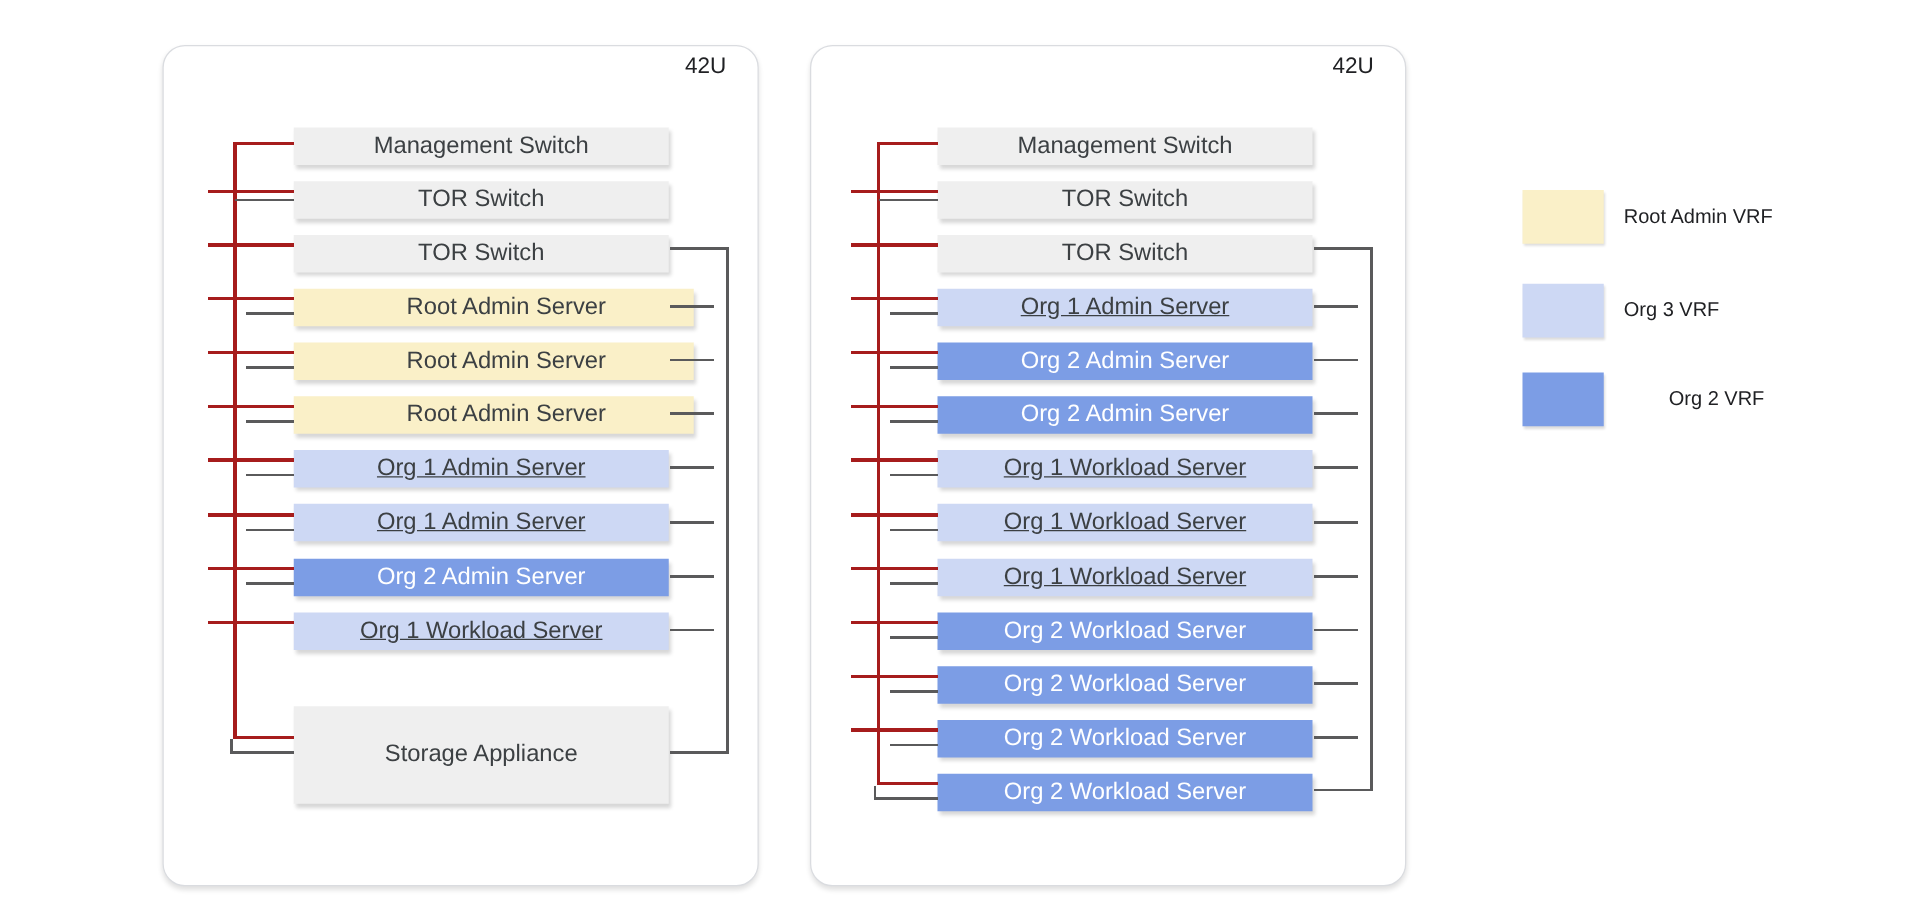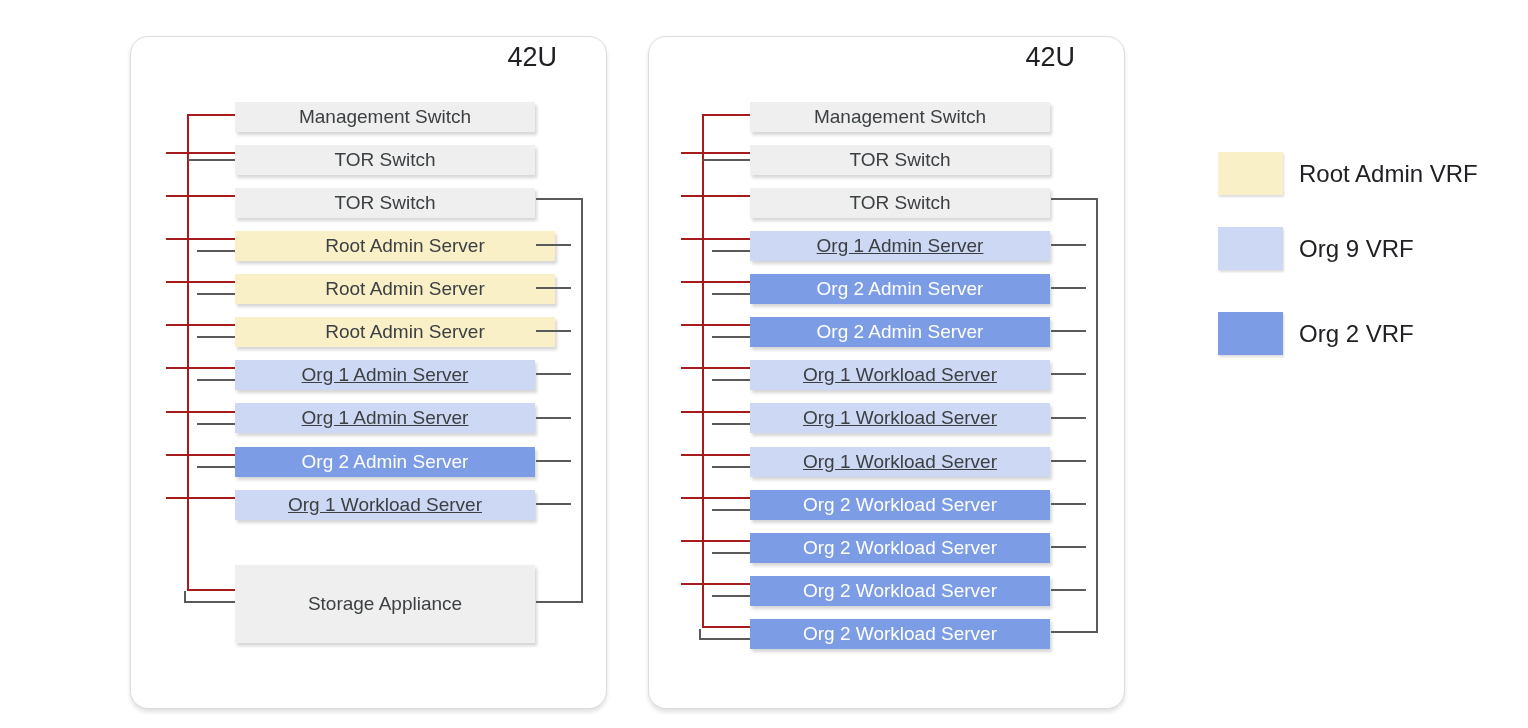--- a/index.html
+++ b/index.html
@@ -5,21 +5,21 @@
   html,body{margin:0;padding:0;background:#ffffff;}
   body{font-family:"Liberation Sans",sans-serif;color:var(--text,#3C4043);}
   .stage{position:relative;width:1528px;height:728px;background:#ffffff;overflow:hidden;}
 
   
   .rack{position:absolute;top:36px;width:477px;height:673px;background:#ffffff;
         border:1.5px solid var(--rack-border,#DADCE0);border-radius:18px;
         box-shadow:0 3px 4px rgba(0,0,0,0.12);box-sizing:border-box;}
   .rack-left{left:130px;}
   .rack-right{left:648px;}
-  .rack-label{position:absolute;top:5px;right:49px;font-size:27px;color:#202124;}
+  .rack-label{position:absolute;top:5px;right:25px;font-size:18px;color:#202124;}
 
   
   .unit{position:absolute;width:300px;height:30px;line-height:30px;text-align:center;
         font-size:19px;color:var(--text,#3C4043);
         box-shadow:2px 3px 3px rgba(0,0,0,0.16);}
   .rack-left .unit{left:104px;}
   .rack-right .unit{left:101px;}
   .u-switch{background:var(--switch-gray,#EFEFEF);}
   .u-root{background:var(--root-admin,#FAF0C8);padding-left:20px;}
   .u-org1{background:var(--org1,#CDD8F4);text-decoration:underline;}
@@ -29,23 +29,23 @@
   
   svg.wires{position:absolute;left:0;top:0;pointer-events:none;}
   .red-line{stroke:var(--mgmt-red,#A61C1C);stroke-width:2.5;fill:none;}
   .gray-line{stroke:var(--data-gray,#5A5A5B);stroke-width:2.2;fill:none;}
 
   
   .legend{position:absolute;left:1218px;top:152px;width:300px;}
   .legend-item{position:absolute;left:0;display:flex;align-items:center;height:43px;}
   .legend-item.li-0{top:0;}
   .legend-item.li-1{top:75px;}
-  .legend-item.li-2{top:160px;}
+  .legend-item.li-2{top:146px;gap:36px;}
   .legend-swatch{width:65px;height:43px;box-shadow:1px 2px 2px rgba(0,0,0,0.14);}
-  .legend-label{margin-left:16px;font-size:24px;color:#202124;white-space:nowrap;}
+  .legend-label{margin-left:16px;font-size:16px;color:#202124;white-space:nowrap;}
 </style>
 </head>
 <body>
 
 <div class="stage">
 
   <div class="rack rack-left">
     <div class="rack-label">42U</div>
     <div class="unit u-switch" style="top:65px">Management Switch</div>
     <div class="unit u-switch" style="top:108px">TOR Switch</div>
@@ -96,21 +96,21 @@
     <path class="gray-line" d="M1051,245 H1086 M1051,288 H1086 M1051,331 H1086 M1051,374 H1086 M1051,418 H1086 M1051,461 H1086 M1051,504 H1086 M1051,547 H1086 M1051,590 H1086"></path>
   </svg>
 
   <div class="legend">
     <div class="legend-item li-0">
       <div class="legend-swatch" style="background: rgb(250, 240, 200);"></div>
       <div class="legend-label">Root Admin VRF</div>
     </div>
     <div class="legend-item li-1">
       <div class="legend-swatch" style="background: rgb(205, 216, 244);"></div>
-      <div class="legend-label">Org 9 VRF</div>
+      <div class="legend-label">Org 3 VRF</div>
     </div>
     <div class="legend-item li-2">
       <div class="legend-swatch" style="background: rgb(124, 157, 229);"></div>
       <div class="legend-label">Org 2 VRF</div>
     </div>
   </div>
 
 </div>
 
 </body></html>

